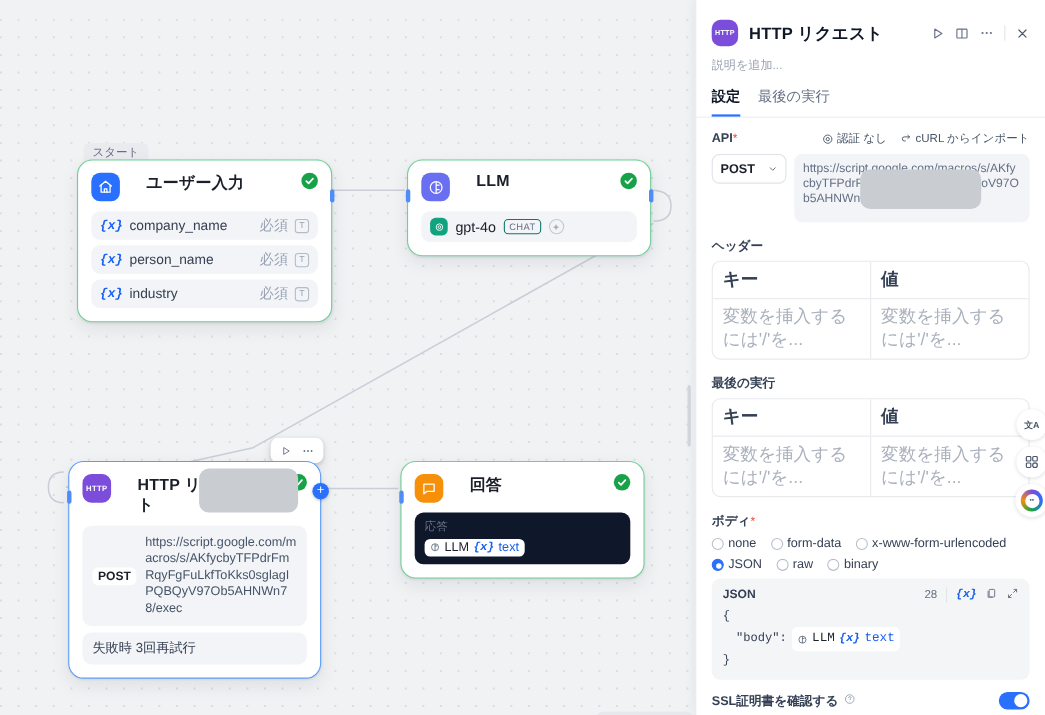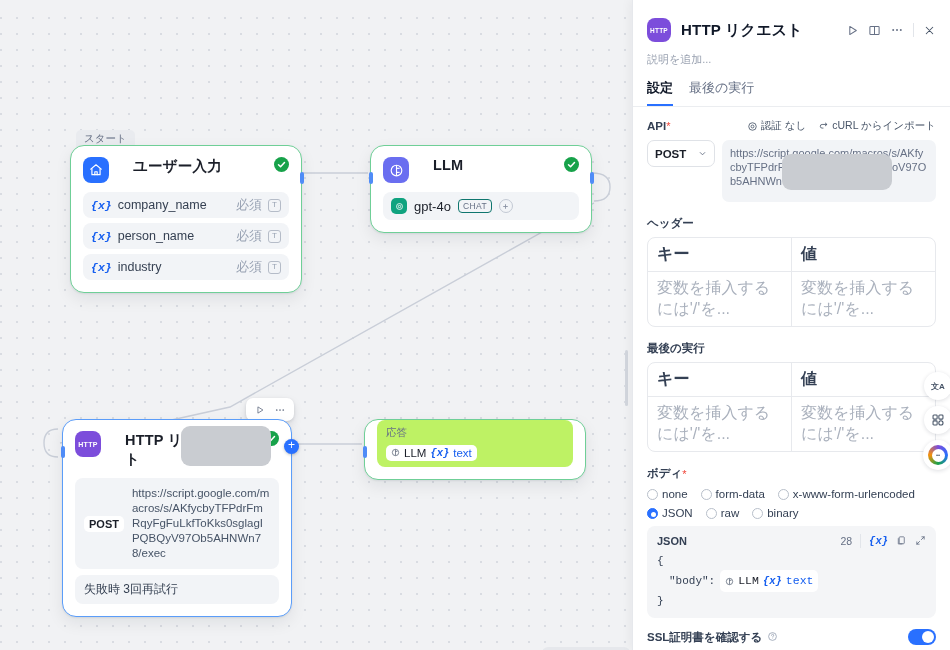--- a/index.html
+++ b/index.html
@@ -92,21 +92,21 @@
   }
   .url-text {
     font-size: 11.5px; color: #475467; line-height: 15px;
     word-break: break-all; position: relative;
   }
   .redact { position: absolute; background: #c9ccd1; border-radius: 9px; }
   .retry-row {
     background: #f2f4f7; border-radius: 8px; padding: 6px 9px; margin-top: 6px;
     font-size: 12px; color: #354052;
   }
-  .resp-box { background: #bef264; border-radius: 8px; padding: 6px 9px; }
+  .resp-box { background: #0f172a; border-radius: 8px; padding: 6px 9px; }
   .resp-label { font-size: 10.5px; color: #667085; margin-bottom: 3px; }
   .token-pill {
     display: inline-flex; align-items: center; gap: 4px;
     background: #fff; border-radius: 5px; padding: 2px 5px;
     font-size: 11.5px; color: #1b1f29;
   }
   .token-pill .tvar { color: #155eef; font-weight: 700; font-style: italic;
     font-family:"Liberation Mono", monospace; font-size: 10.5px;}
   .token-pill .ttext { color: #155eef; }
 
@@ -347,20 +347,33 @@
           <span class="url-text">https://script.google.com/macros/s/AKfycbyTFPdrFmRqyFgFuLkfToKks0sglagIPQBQyV97Ob5AHNWn78/exec</span>
           <span class="redact" style="left:118px; top:6px; width:90px; height:40px;"></span>
         </div>
         <div class="retry-row">失敗時 3回再試行</div>
       </div>
       <div class="handle" style="left:-2.5px; top:26px;"></div>
       <div class="plus-btn" style="right:-8px; top:19px;">+</div>
     </div>
 
     <div class="node sel-green" style="left:364px; top:402px; width:222px;">
+      <div class="node-head">
+        <div class="nicon orange">
+          <svg width="14" height="14" viewBox="0 0 24 24" fill="none" stroke="#fff" stroke-width="2" stroke-linejoin="round">
+              <path d="M4 5.5h16v11H9l-5 4z"></path>
+            </svg>
+        </div>
+        <div class="ntitle">回答</div>
+        <div class="ncheck">
+          <svg width="9" height="9" viewBox="0 0 24 24" fill="none" stroke="#fff" stroke-width="4" stroke-linecap="round" stroke-linejoin="round">
+              <path d="M4 12.5 9.5 18 20 6.5"></path>
+            </svg>
+        </div>
+      </div>
       <div class="node-body">
         <div class="resp-box">
           <div class="resp-label">応答</div>
           <span class="token-pill">
             <svg width="9" height="9" viewBox="0 0 24 24" fill="none" stroke="#475467" stroke-width="1.8">
               <circle cx="12" cy="12" r="8.5"></circle>
                 <path d="M12 4v16"></path>
                 <path d="M12 9h5"></path>
             </svg>
             <span>LLM</span>

